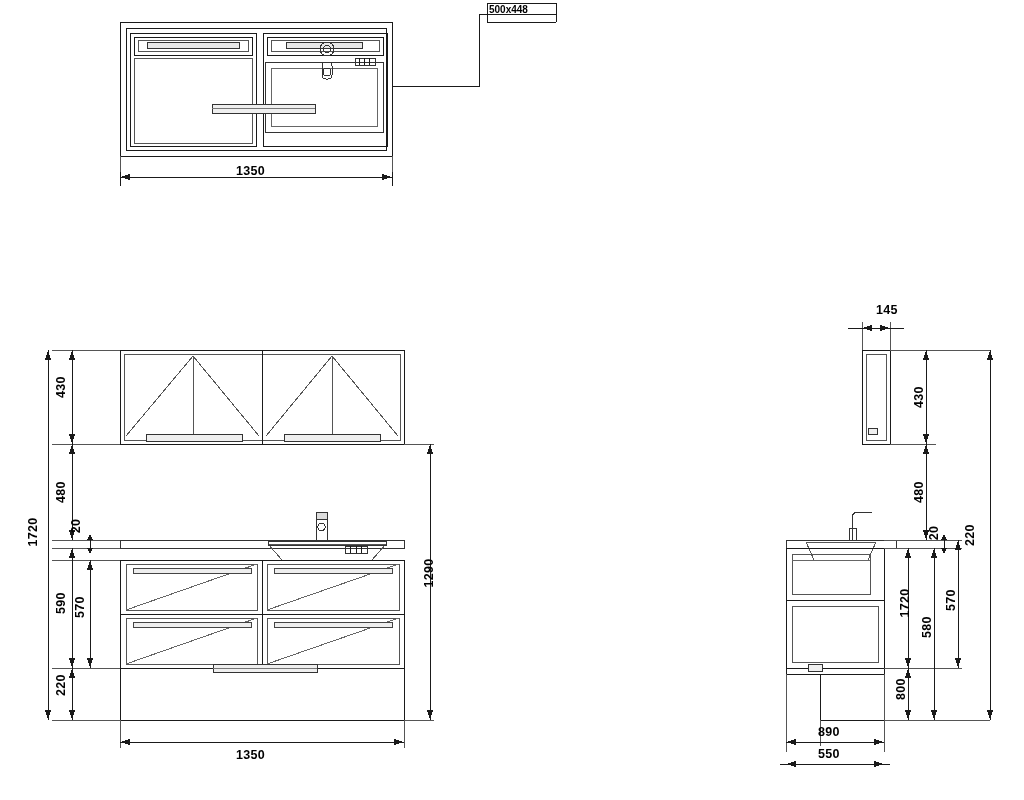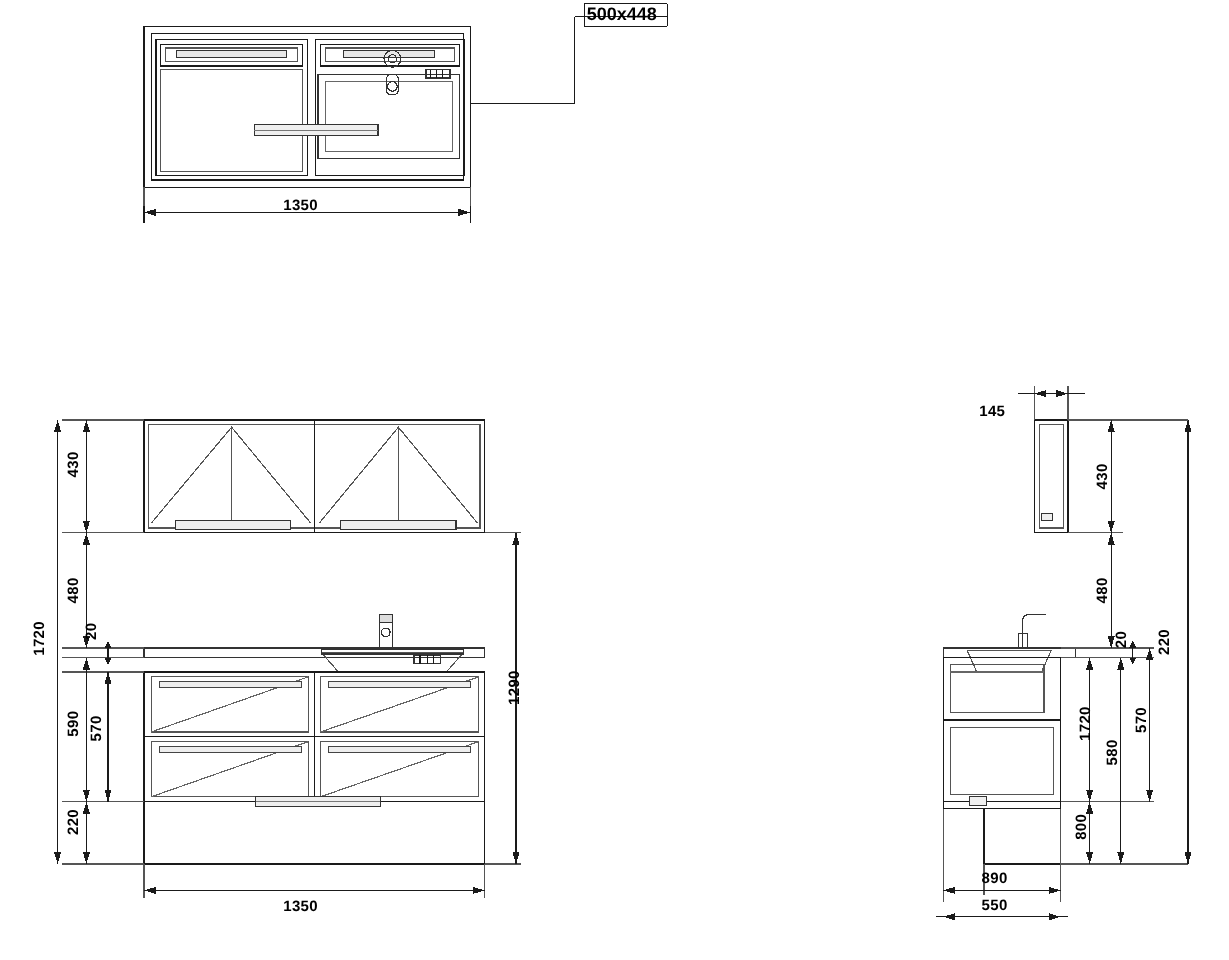--- a/index.html
+++ b/index.html
@@ -2,21 +2,21 @@
 <html><head>
 <meta charset="utf-8">
 <style>
   html,body{margin:0;padding:0;background:#ffffff;}
   body{width:1024px;height:800px;position:relative;overflow:hidden;
        font-family:"Liberation Sans",sans-serif;color:#000;}
   .cad{position:absolute;left:0;top:0;width:1024px;height:800px;}
   .dim{position:absolute;font-size:12.5px;font-weight:bold;letter-spacing:.3px;
        color:#000;white-space:nowrap;}
   .dim.vert{transform-origin:center center;transform:rotate(-90deg);}
-  .lbl-small{position:absolute;font-size:15px;font-weight:bold;white-space:nowrap;}
+  .lbl-small{position:absolute;font-size:10px;font-weight:bold;white-space:nowrap;}
 </style>
 </head>
 <body>
 
 <svg class="cad" viewBox="0 0 1024 800" xmlns="http://www.w3.org/2000/svg">
   <g fill="none" stroke="#1a1a1a" stroke-width="1" stroke-linejoin="miter" shape-rendering="crispEdges">
 
     <g>
       <rect x="120" y="22" width="272" height="134"></rect>
       <rect x="126" y="28" width="260" height="122"></rect>
@@ -268,21 +268,21 @@
 <div class="dim vert" style="left:50px;top:380px;">430</div>
 <div class="dim vert" style="left:50px;top:485px;">480</div>
 <div class="dim vert" style="left:69px;top:519px;">20</div>
 <div class="dim vert" style="left:18px;top:525px;">1720</div>
 <div class="dim vert" style="left:50px;top:596px;">590</div>
 <div class="dim vert" style="left:69px;top:600px;">570</div>
 <div class="dim vert" style="left:50px;top:678px;">220</div>
 <div class="dim vert" style="left:414px;top:566px;">1290</div>
 <div class="dim" style="left:236px;top:748px;">1350</div>
 
-<div class="dim" style="left:816px;top:303px;margin-top:33px;">145</div>
+<div class="dim" style="left:876px;top:303px;">145</div>
 <div class="dim vert" style="left:908px;top:390px;">430</div>
 <div class="dim vert" style="left:908px;top:485px;">480</div>
 <div class="dim vert" style="left:927px;top:526px;">20</div>
 <div class="dim vert" style="left:890px;top:596px;">1720</div>
 <div class="dim vert" style="left:940px;top:593px;">570</div>
 <div class="dim vert" style="left:916px;top:620px;">580</div>
 <div class="dim vert" style="left:890px;top:682px;">800</div>
 <div class="dim vert" style="left:959px;top:528px;">220</div>
 <div class="dim" style="left:818px;top:725px;">890</div>
 <div class="dim" style="left:818px;top:747px;">550</div>

